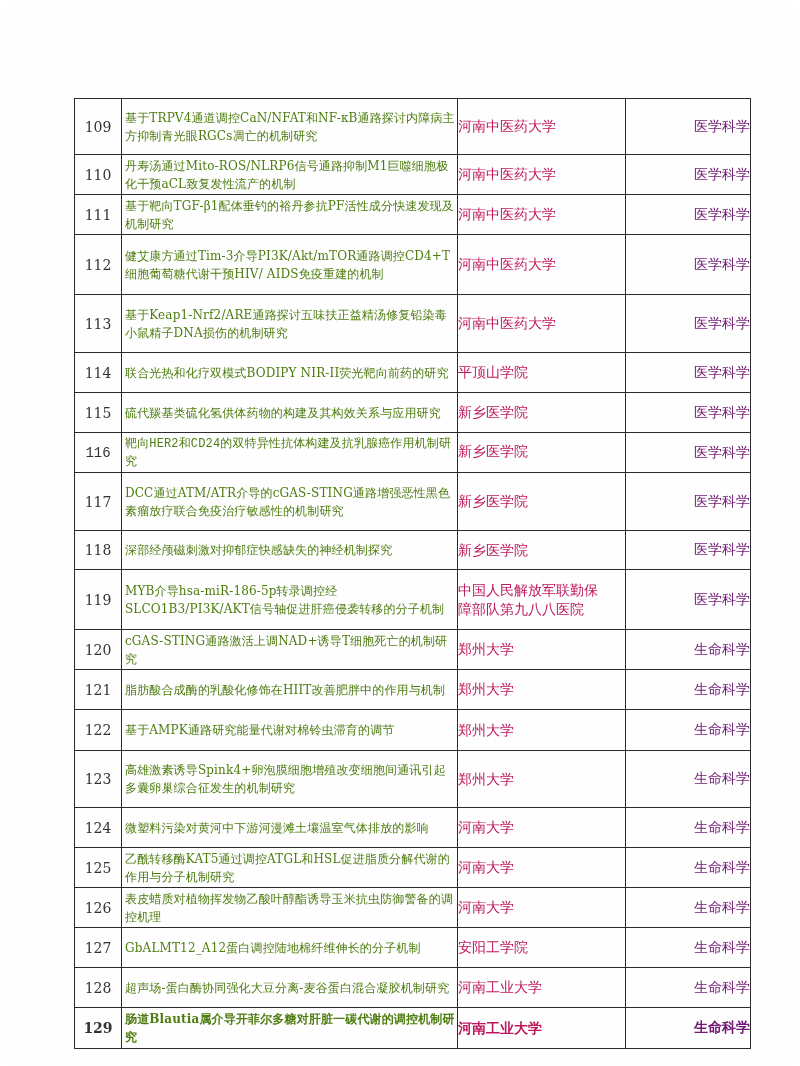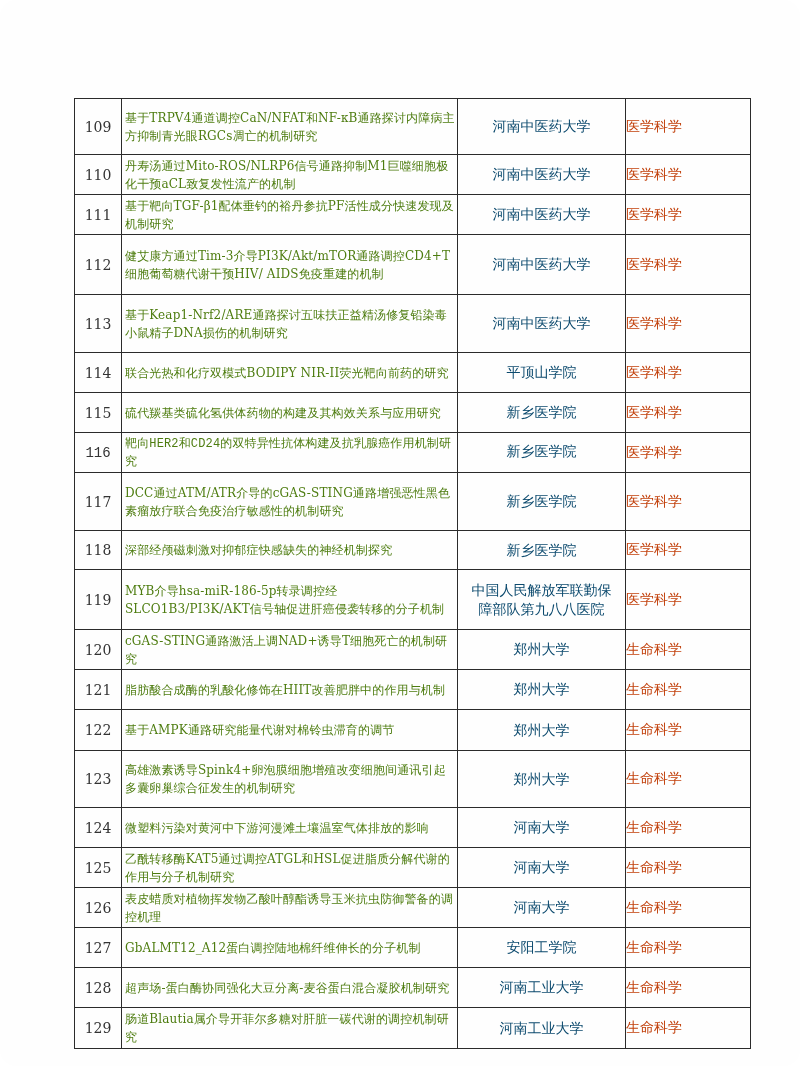--- a/index.html
+++ b/index.html
@@ -45,30 +45,29 @@
       width: 330px;
       text-align: left;
       font-size: 12px;
       line-height: 18px;
       padding: 0 2px 0 3px !important;
       color: #4d7c0f;
       letter-spacing: 0.15px;
     }
     td.inst {
       width: 167px;
-      text-align: center;
       font-size: 14px;
       line-height: 19px;
-      color: #0c4a6e;
+      color: #be185d;
     }
     td.field {
       width: 124px;
-      text-align: left;
+      text-align: right;
       font-size: 14px;
-      color: #c2410c;
+      color: #701a75;
     }
     td.inst span {
       display: inline-block;
       max-width: 150px;
     }
   </style>
 </head>
 <body>
 
 <div class="page">
@@ -207,21 +206,21 @@
     <td class="field">生命科学</td>
   </tr>
 
   <tr style="height: 40px;">
     <td class="num">128</td>
     <td class="title">超声场-蛋白酶协同强化大豆分离-麦谷蛋白混合凝胶机制研究</td>
     <td class="inst"><span>河南工业大学</span></td>
     <td class="field">生命科学</td>
   </tr>
 
-  <tr style="height: 41px;">
+  <tr style="height: 41px; font-weight: bold;">
     <td class="num">129</td>
     <td class="title">肠道Blautia属介导开菲尔多糖对肝脏一碳代谢的调控机制研究</td>
     <td class="inst"><span>河南工业大学</span></td>
     <td class="field">生命科学</td>
   </tr>
 </tbody>
   </table>
 </div>
 
 </body></html>

